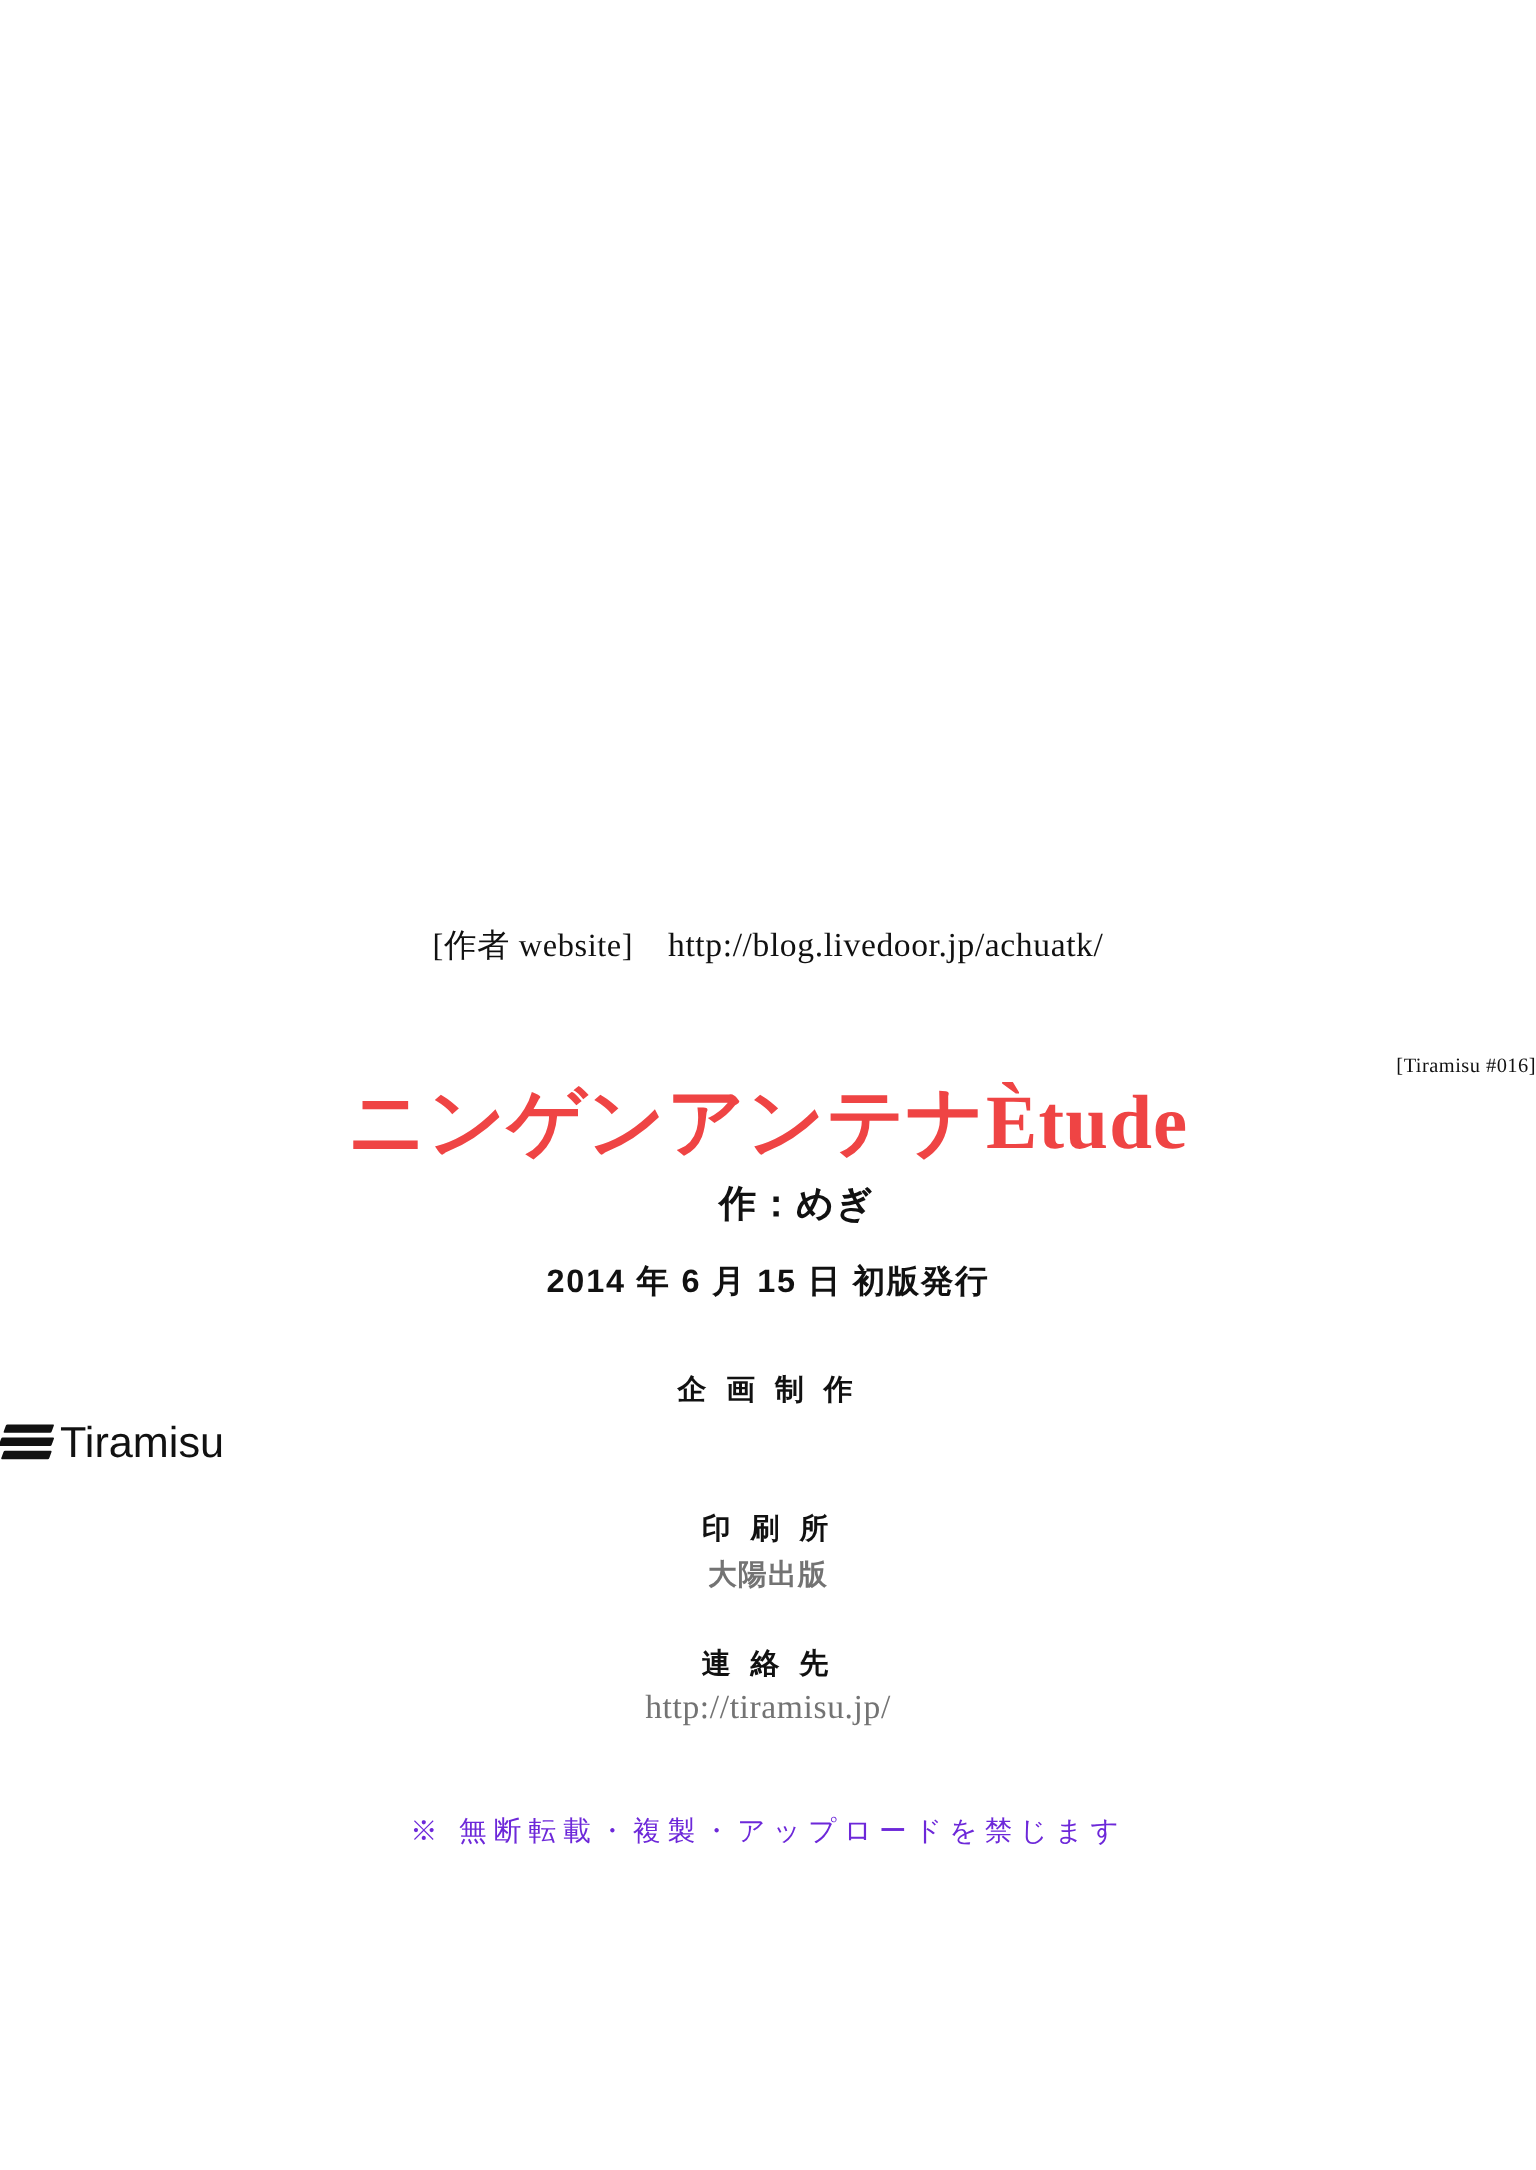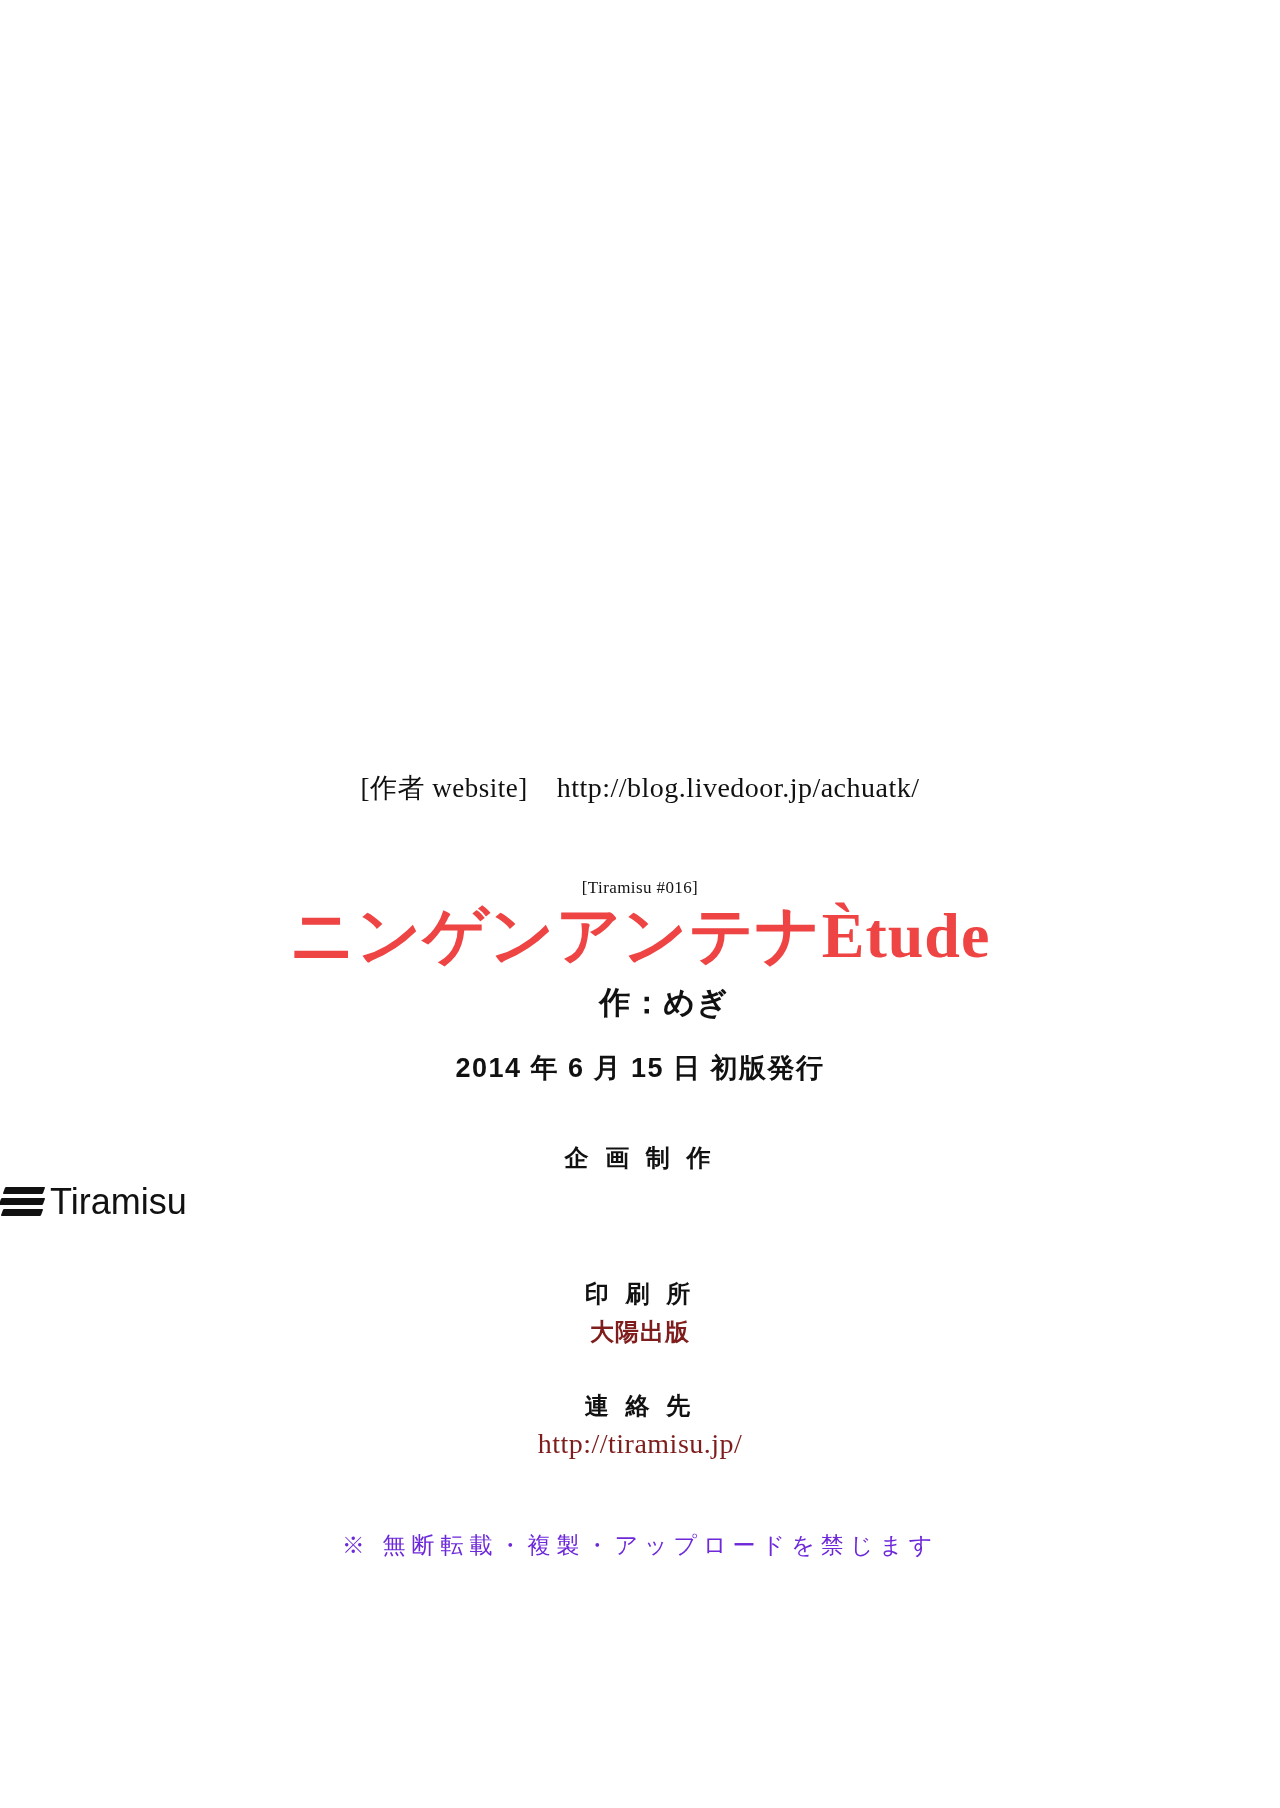--- a/index.html
+++ b/index.html
@@ -45,20 +45,21 @@
   .website-line .url {
     font-size: 28px;
   }
 
   .series-tag {
     font-family: "Liberation Serif", serif;
     font-size: 17px;
     letter-spacing: 0.4px;
     color: #111;
     margin-bottom: 2px;
+    text-align: right;
   }
 
   .book-title {
     font-family: "Liberation Serif", serif;
     font-size: 64px;
     font-weight: 700;
     letter-spacing: 1px;
     line-height: 1.12;
     color: #ef4444;
     white-space: nowrap;
@@ -92,21 +93,21 @@
     font-weight: 700;
     letter-spacing: 5px;
     color: #111;
     margin-bottom: 6px;
   }
   .block-value {
     font-family: "Liberation Sans", sans-serif;
     font-size: 24px;
     font-weight: 700;
     letter-spacing: 1px;
-    color: #7f1d1d;
+    color: #737373;
   }
   .block-value.serif {
     font-family: "Liberation Serif", serif;
     font-size: 28px;
     font-weight: 400;
     letter-spacing: 0.5px;
   }
 
   .logo-row {
     display: flex;
@@ -177,21 +178,21 @@
       <div class="logo-row">
         <span class="logo-mark">
           <span class="bar b1"></span>
           <span class="bar b2"></span>
           <span class="bar b3"></span>
         </span>
         <span class="logo-text">Tiramisu</span>
       </div>
     </div>
 
-    <div class="block" style="margin-top:54px;">
+    <div class="block" style="margin-top:34px;">
       <div class="block-heading">印 刷 所</div>
       <div class="block-value">大陽出版</div>
     </div>
 
     <div class="block" style="margin-top:42px;">
       <div class="block-heading">連 絡 先</div>
       <div class="block-value serif">http://tiramisu.jp/</div>
     </div>
 
     <div class="notice-line">※ 無断転載・複製・アップロードを禁じます</div>

